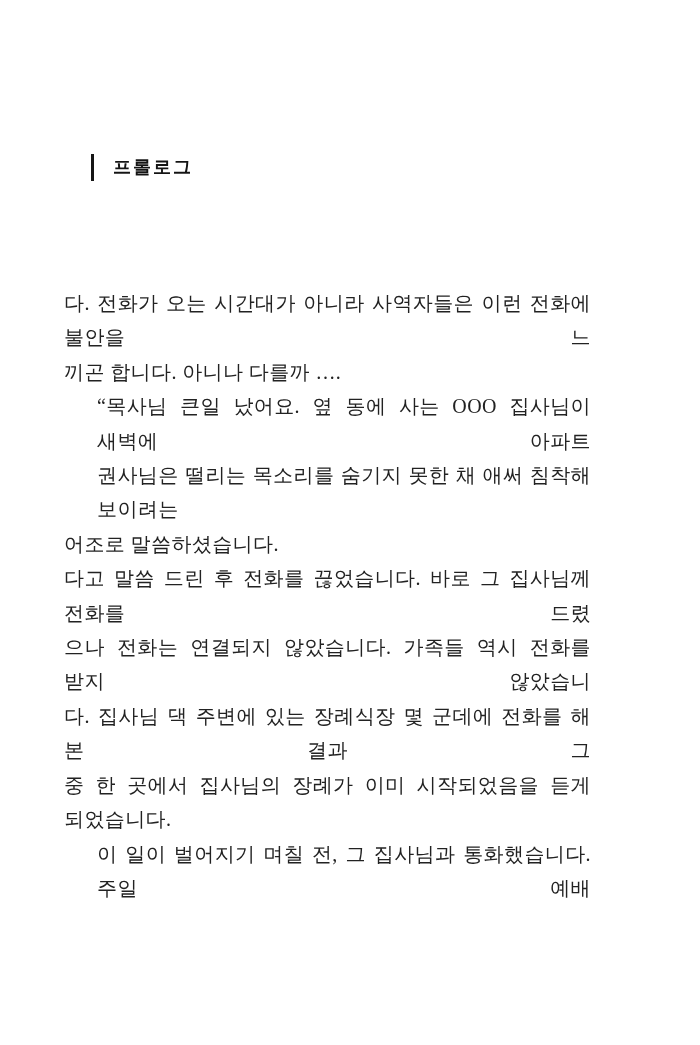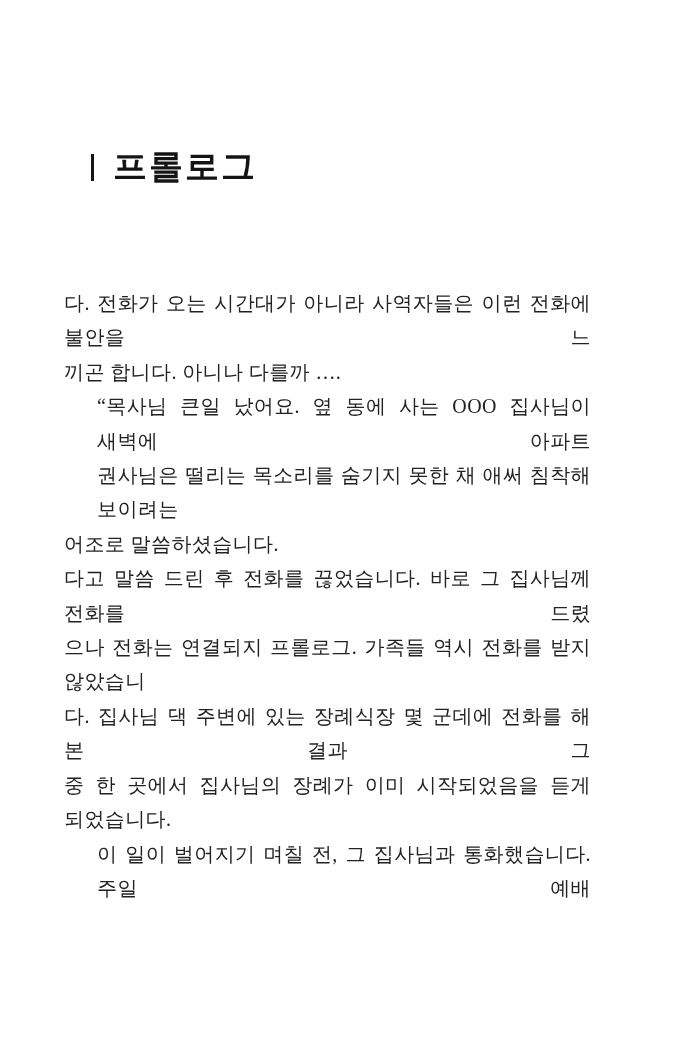--- a/index.html
+++ b/index.html
@@ -24,21 +24,21 @@
     align-items: flex-start;
   }
   .title-marker {
     width: 3px;
     height: 27px;
     background: #161616;
     margin-top: 2px;
   }
   .title-text {
     margin-left: 19px;
-    font-size: 34px;
+    font-size: 18px;
     line-height: 30px;
     font-weight: 700;
     letter-spacing: 2px;
     color: #141414;
     white-space: nowrap;
   }
   .body-block {
     position: absolute;
     top: 286px;
     left: 64px;
@@ -71,20 +71,20 @@
     <div class="title-text">프롤로그</div>
   </div>
 
   <div class="body-block">
     <div class="line fill">다. 전화가 오는 시간대가 아니라 사역자들은 이런 전화에 불안을 느</div>
     <div class="line">끼곤 합니다. 아니나 다를까 ….</div>
     <div class="line indent fill">“목사님 큰일 났어요. 옆 동에 사는 OOO 집사님이 새벽에 아파트</div>
     <div class="line indent fill">권사님은 떨리는 목소리를 숨기지 못한 채 애써 침착해 보이려는</div>
     <div class="line">어조로 말씀하셨습니다.</div>
     <div class="line fill">다고 말씀 드린 후 전화를 끊었습니다. 바로 그 집사님께 전화를 드렸</div>
-    <div class="line fill">으나 전화는 연결되지 프롤로그. 가족들 역시 전화를 받지 않았습니</div>
+    <div class="line fill">으나 전화는 연결되지 않았습니다. 가족들 역시 전화를 받지 않았습니</div>
     <div class="line fill">다. 집사님 댁 주변에 있는 장례식장 몇 군데에 전화를 해 본 결과 그</div>
     <div class="line">중 한 곳에서 집사님의 장례가 이미 시작되었음을 듣게 되었습니다.</div>
     <div class="line indent fill">이 일이 벌어지기 며칠 전, 그 집사님과 통화했습니다. 주일 예배</div>
 
   </div>
 
 </div>
 
 </body></html>

